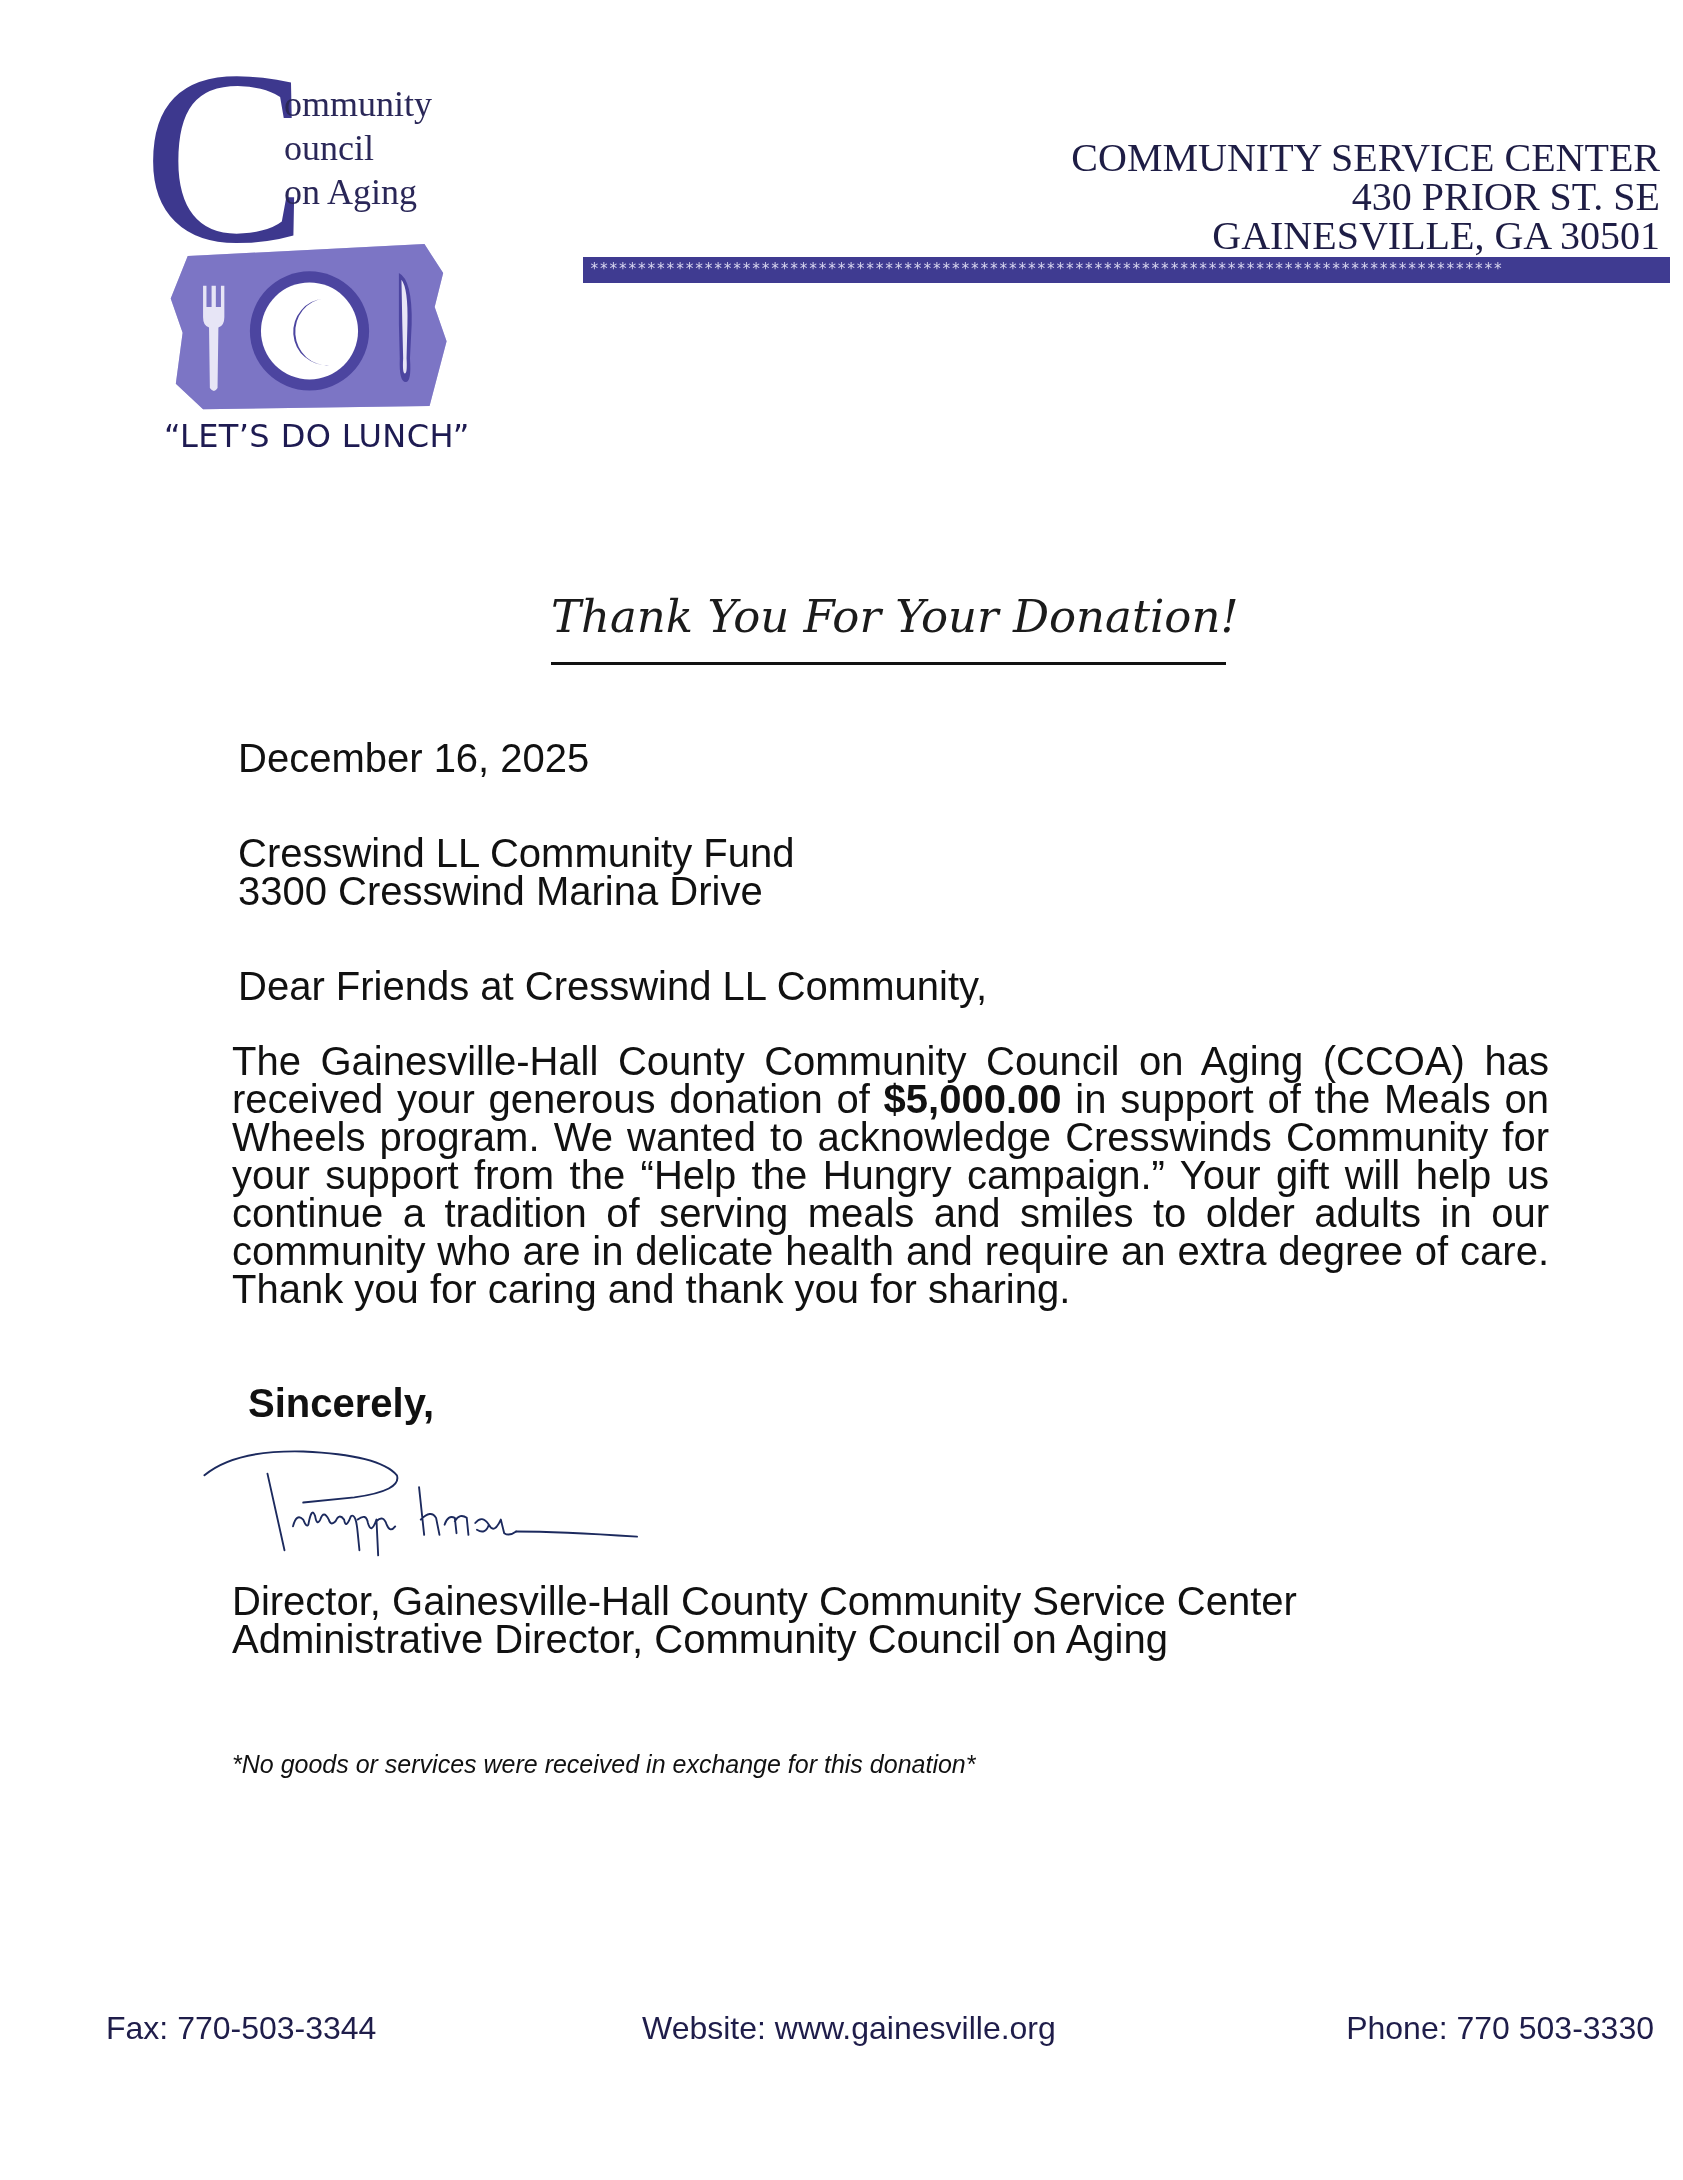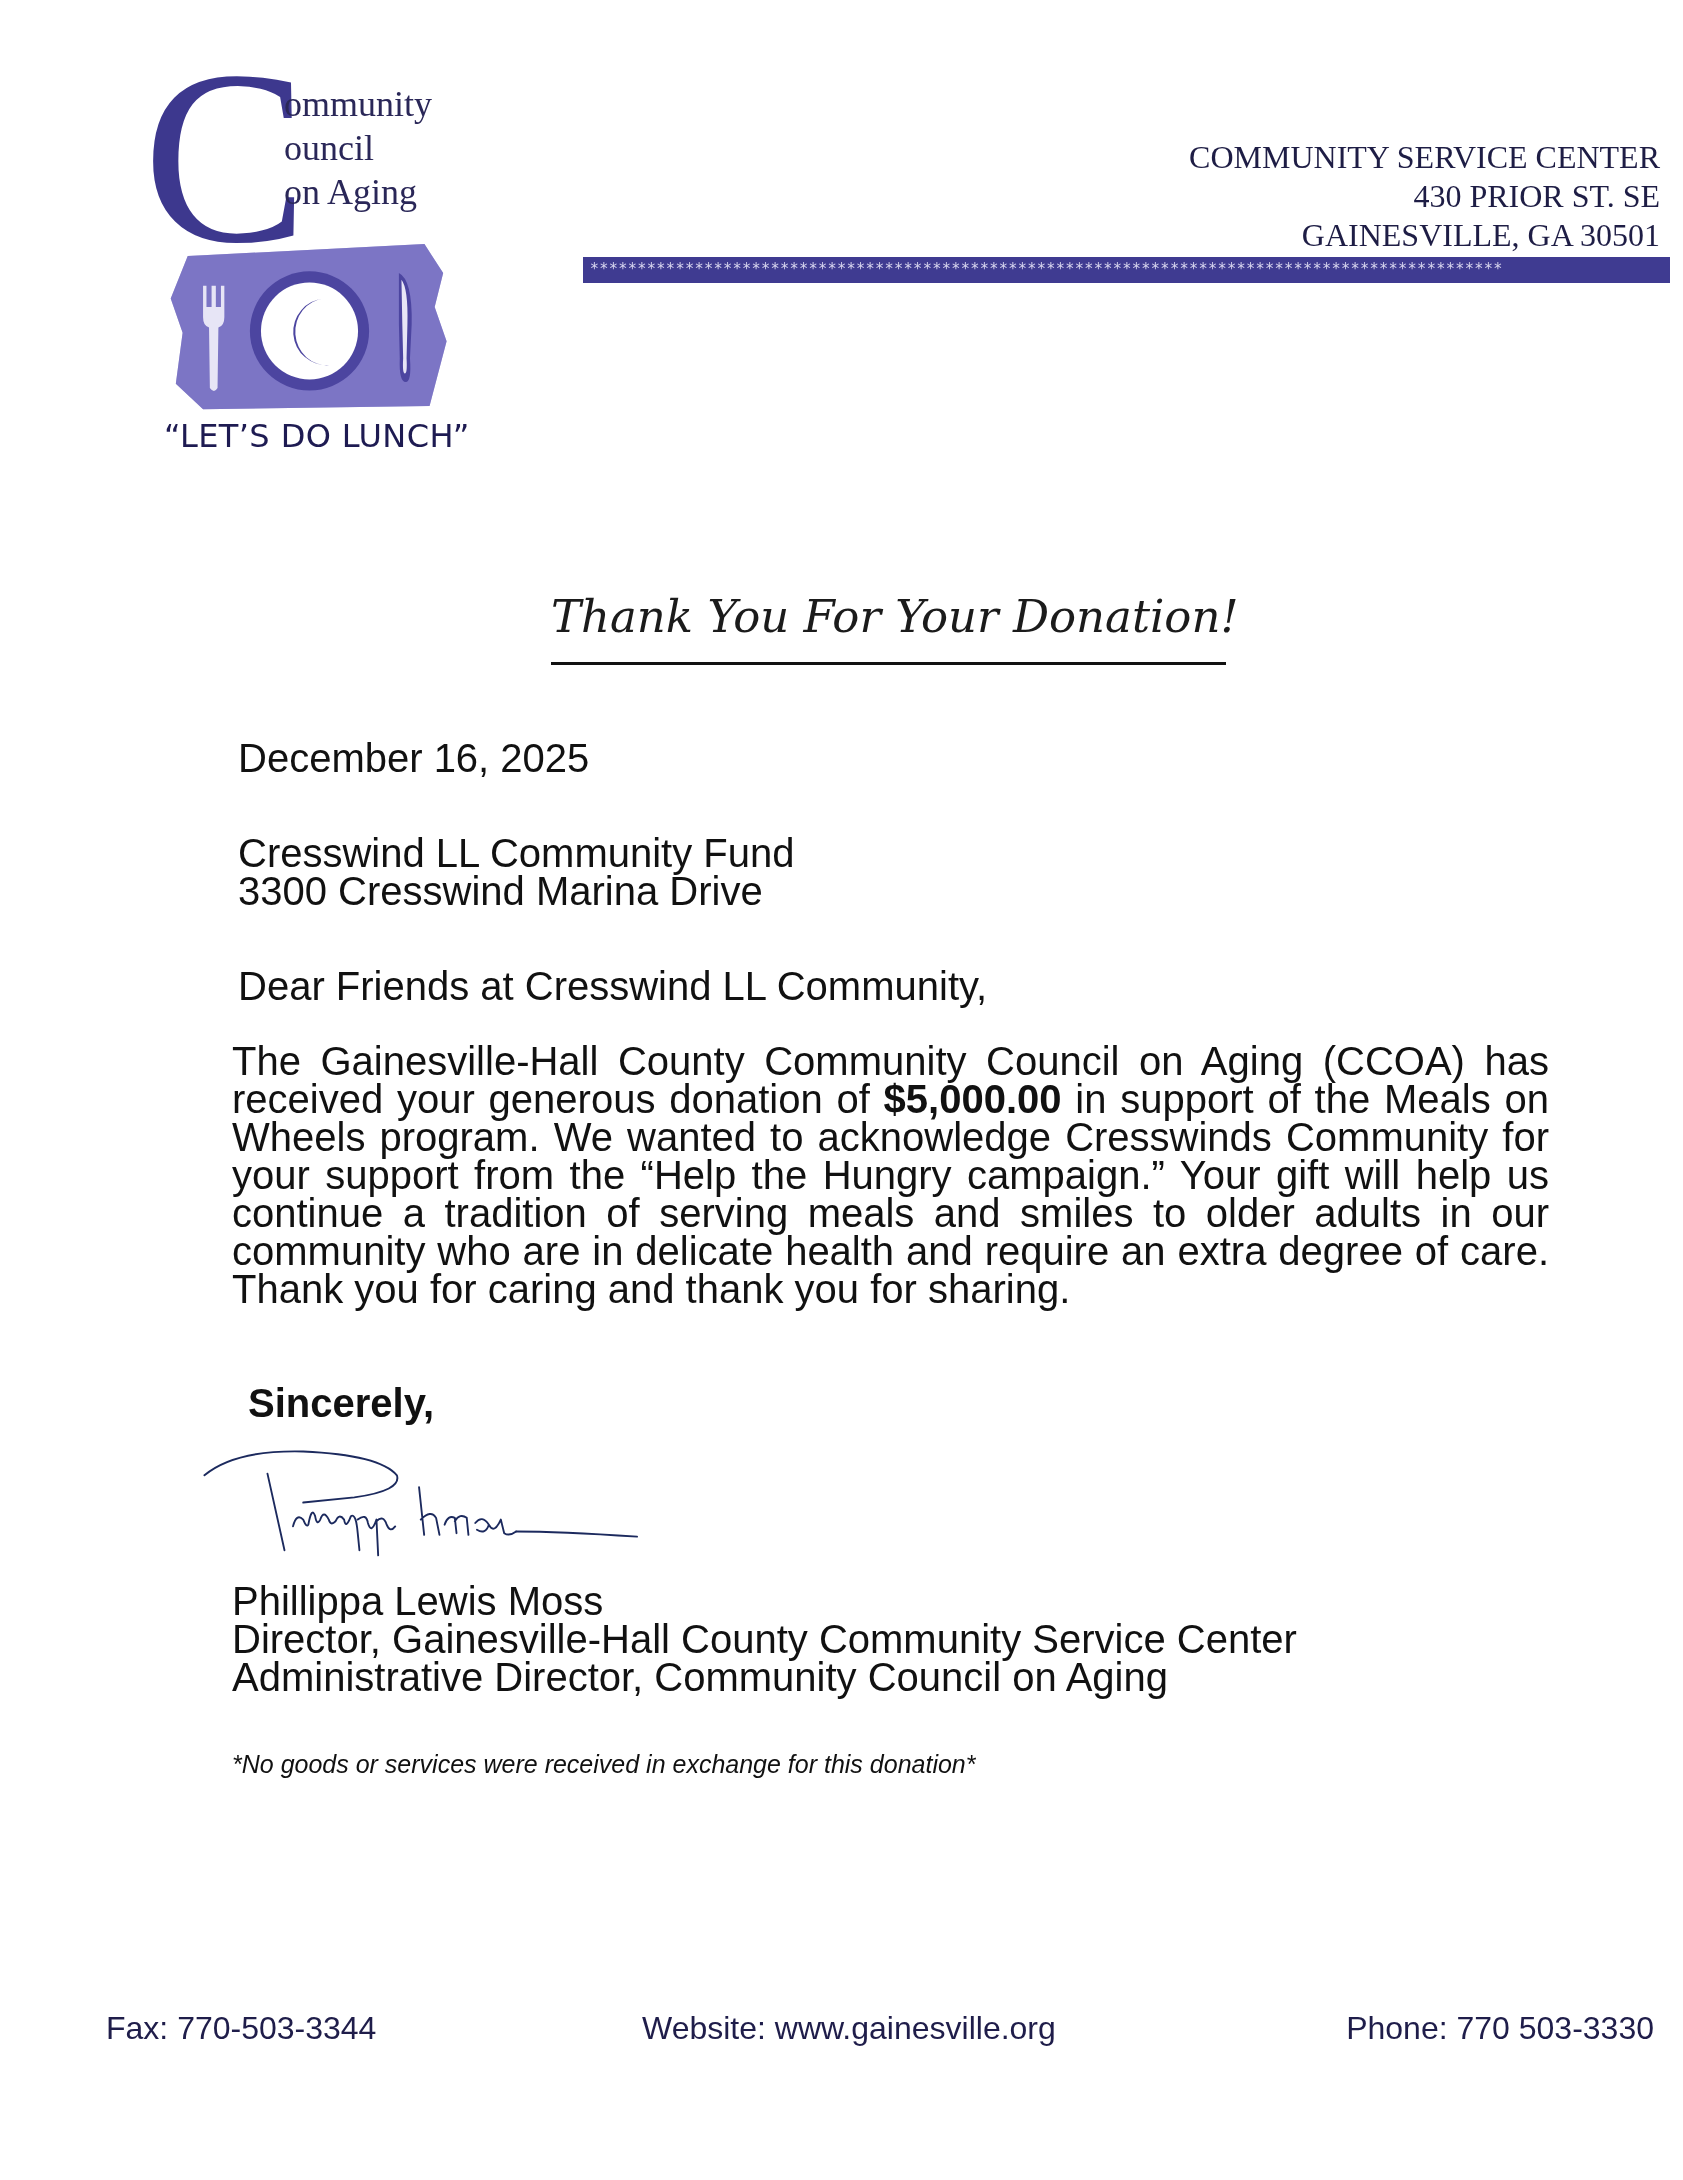--- a/index.html
+++ b/index.html
@@ -7,21 +7,21 @@
   .abs { position: absolute; }
 
   
   .logo-c { left: 143px; top: 34px; font-family: "Liberation Serif", serif; font-size: 247px; line-height: 1; color: #3d388e; }
   .logo-words { left: 284px; top: 82px; font-family: "Liberation Serif", serif; font-size: 36px; line-height: 44px; color: #2a2758; }
   .logo-words div { white-space: nowrap; }
   .placemat { left: 169px; top: 239px; width: 281px; height: 172px; }
   .lunch { left: 164px; top: 417px; font-family: "DejaVu Sans", sans-serif; font-size: 32px; color: #1e1b52; letter-spacing: 0.4px; white-space: nowrap; }
 
   
-  .addr { right: 23px; top: 138px; text-align: right; font-family: "Liberation Serif", serif; font-size: 32px; line-height: 39px; color: #1e1d45; }
+  .addr { right: 23px; top: 138px; text-align: right; font-family: "Liberation Serif", serif; font-size: 40px; line-height: 39px; color: #1e1d45; }
   .band { left: 583px; top: 257px; width: 1087px; height: 25.6px; background: #3f3b91; overflow: hidden; }
   .band span { display: block; color: #d8d6ef; font-family: "DejaVu Sans Mono", monospace; font-size: 15.3px; line-height: 25.6px; letter-spacing: 0.3px; white-space: nowrap; padding-left: 6.8px; }
 
   
   .title { left: 551px; top: 588px; font-family: "DejaVu Serif", serif; font-style: italic; font-size: 45px; color: #1b1b1b; white-space: nowrap; border-bottom: 3.4px solid #111; padding-bottom: 16px; line-height: 58px; width: 675px; text-align: center; }
 
   
   .body-txt { font-family: "Liberation Sans", sans-serif; font-size: 40px; color: #111; line-height: 38px; }
   .date { left: 238px; top: 739px; }
   .recip { left: 238px; top: 814px; margin-top: 20px; }
@@ -88,21 +88,20 @@
     <path d="M4 52 Q40 22 120 24 Q210 28 230 52 Q236 70 180 78 Q140 82 120 84"></path>
     <path d="M78 50 L98 140"></path>
     <path d="M108 112 Q112 96 120 104 Q124 114 126 110 Q130 88 134 100 Q136 112 140 104 Q144 92 150 104 Q152 112 158 106 Q162 96 168 104 Q170 116 176 100 Q182 96 184 120 L186 140 M184 104 Q194 96 196 108 Q200 122 206 104 L208 146 M206 106 Q214 98 218 110 Q222 120 228 112"></path>
     <path d="M256 66 L262 122 M258 104 Q270 92 276 102 L280 122"></path>
     <path d="M286 110 Q290 98 298 102 L300 120 M298 106 Q304 96 312 102 L314 122"></path>
     <path d="M322 108 Q330 98 338 110 Q334 122 324 116 M338 110 Q344 122 352 104 L356 120 Q362 124 370 118"></path>
     <path d="M370 118 Q420 118 512 124"></path>
   </g>
 </svg>
 <div class="abs body-txt signer">
-  <div>Phillippa Lewis Moss</div>
   <div>Director, Gainesville-Hall County Community Service Center</div>
   <div>Administrative Director, Community Council on Aging</div>
 </div>
 <div class="abs disclaimer">*No goods or services were received in exchange for this donation*</div>
 
 <div class="abs footer f-fax">Fax: 770-503-3344</div>
 <div class="abs footer f-web">Website: www.gainesville.org</div>
 <div class="abs footer f-phone">Phone: 770 503-3330</div>
 
 

